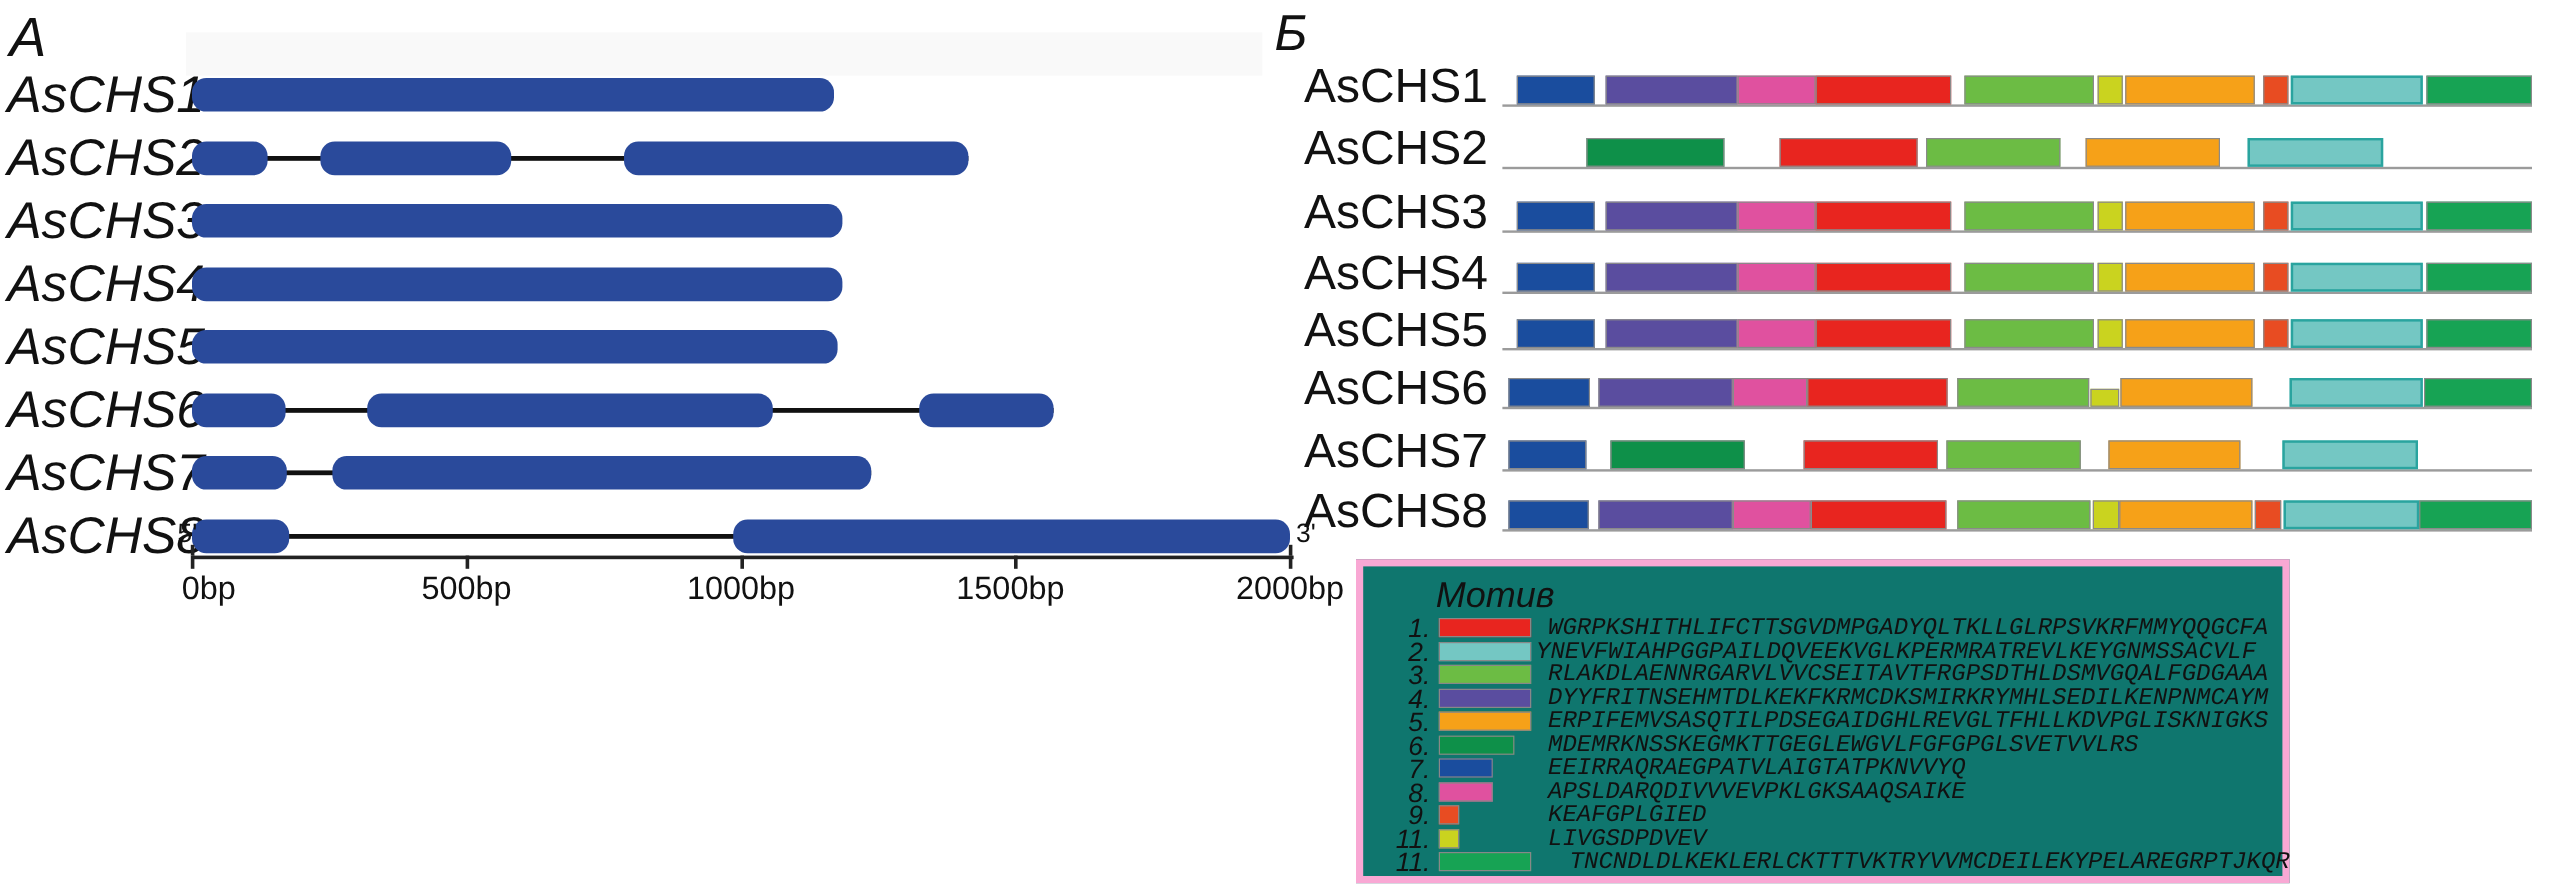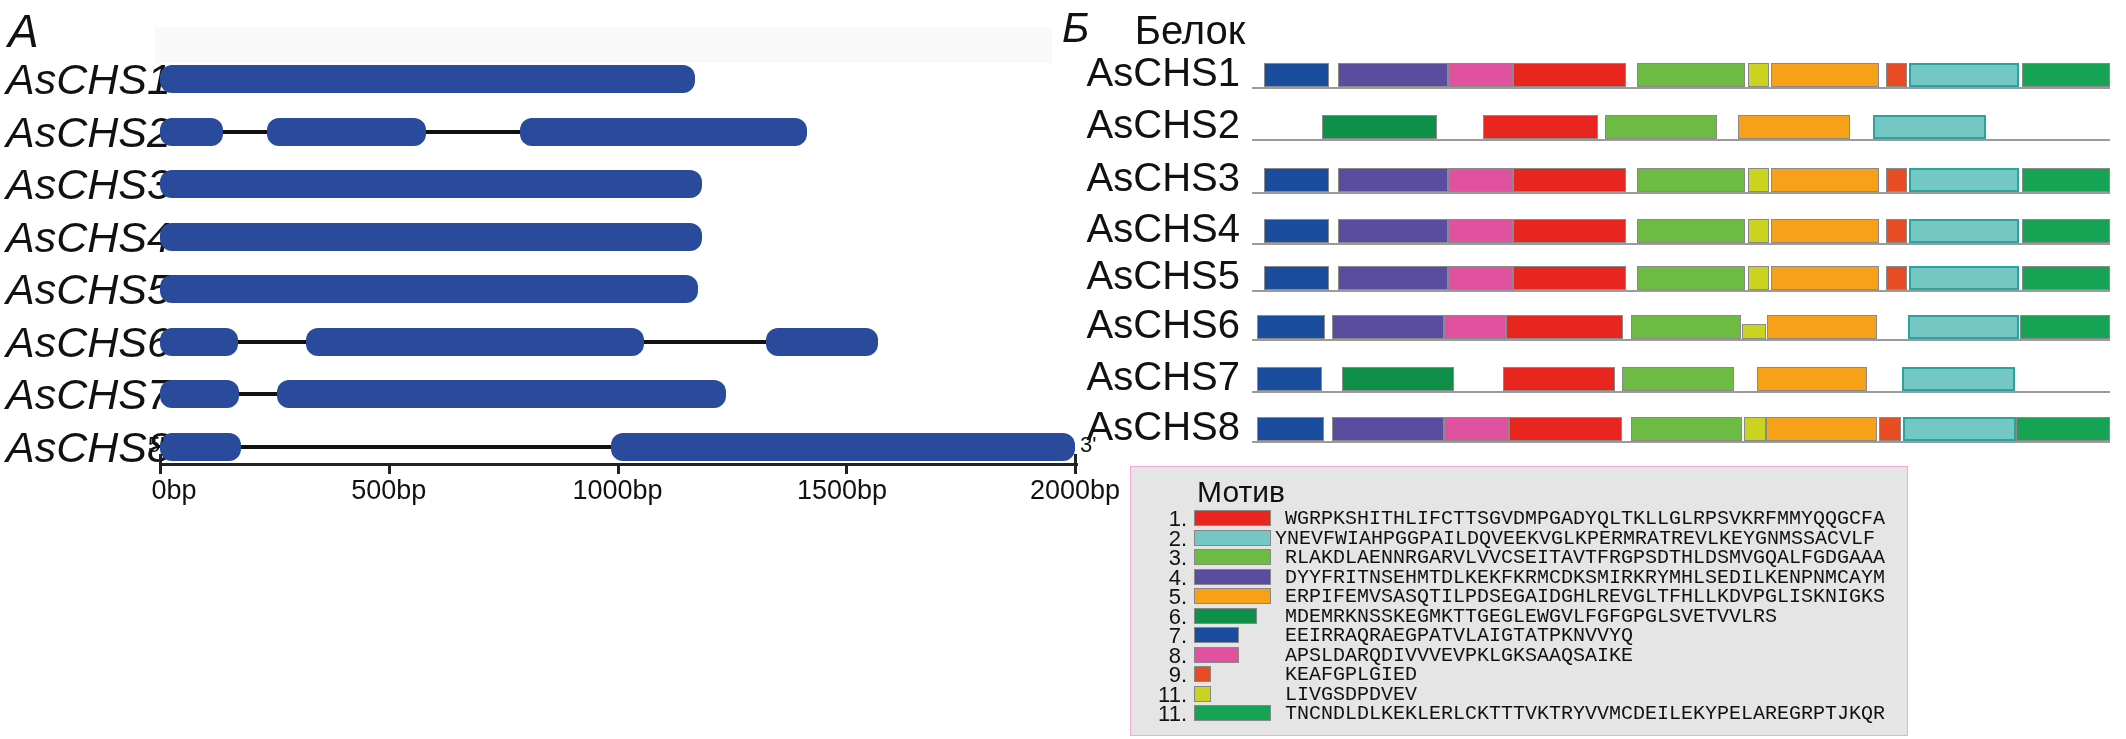--- a/index.html
+++ b/index.html
@@ -12,21 +12,21 @@
   .pb-header{font-size:40px;text-align:center;white-space:nowrap;}
   .tick-label{font-size:27px;text-align:center;}
   .prime-label{font-size:22px;}
   .legend-a-text{font-size:38px;line-height:46px;}
   .axis-line{background:#222;height:3px;}
   .tickmark{width:3px;background:#222;}
   .baseline{height:2px;background:#9b9b9b;}
   .motif-box{box-sizing:border-box;border:1px solid #8a8a8a;}
   .exon-bar{border-radius:12px;}
   .intron-line{height:4px;background:#111;}
-  .legend-box{box-sizing:border-box;border:1px solid #f9a8d4;background:#e5e5e5;}
+  .legend-box{box-sizing:border-box;border:6px solid #f9a8d4;background:#0f766e;font-style:italic;}
   .lg-header{font-size:30px;text-align:center;white-space:nowrap;}
   .lg-num{font-size:22px;text-align:right;line-height:19.5px;}
   .lg-seq{font-family:"Liberation Mono",monospace;font-size:20px;line-height:19.5px;white-space:nowrap;letter-spacing:0;}
   .lg-swatch{box-sizing:border-box;border:1px solid #888;}
 </style>
 </head>
 <body>
 
 <div id="fig">
 
@@ -81,21 +81,20 @@
           <div class="abs tickmark" style="left: 1074px; top: 463px; height: 11px;"></div>
           <div class="abs tickmark" style="left: 1074px; top: 454px; height: 9px;"></div>
           <div class="abs tick-label" style="left: 1015px; top: 475px; width: 120px;">2000bp</div>
         </div>
     </div>
 
   </div>
 
   <div class="abs" style="left:1040px;top:0;width:1086px;height:739px;">
     <div class="abs panel-label" style="left:22px;top:4px;font-size:42px;">Б</div>
-    <div class="abs pb-header" style="left:50px;top:8px;width:200px;">Белок</div>
 
     <div id="motif-rows">
         <div class="abs pb-label" style="left: 0px; top: 49px; width: 200px;">AsCHS1</div>
         <div class="abs baseline" style="left: 212px; top: 87px; width: 858px;"></div>
         <div class="abs motif-box" style="left: 224.012px; top: 63px; width: 65.208px; height: 24px; background: rgb(26, 77, 158);"></div>
         <div class="abs motif-box" style="left: 297.8px; top: 63px; width: 109.824px; height: 24px; background: rgb(90, 77, 159);"></div>
         <div class="abs motif-box" style="left: 407.624px; top: 63px; width: 65.208px; height: 24px; background: rgb(224, 81, 159);"></div>
         <div class="abs motif-box" style="left: 472.832px; top: 63px; width: 113.256px; height: 24px; background: rgb(232, 37, 31);"></div>
         <div class="abs motif-box" style="left: 597.242px; top: 63px; width: 108.108px; height: 24px; background: rgb(108, 188, 68);"></div>
         <div class="abs motif-box" style="left: 707.924px; top: 63px; width: 21.45px; height: 24px; background: rgb(202, 211, 31);"></div>
@@ -207,18 +206,18 @@
           <div class="abs lg-swatch" style="left: 63px; top: 179.5px; width: 44.66px; height: 16px; background: rgb(224, 81, 159);"></div>
           <div class="abs lg-seq" style="left: 154px; top: 178.5px;">APSLDARQDIVVVEVPKLGKSAAQSAIKE</div>
           <div class="abs lg-num" style="left: 0px; top: 198px; width: 56px;">9.</div>
           <div class="abs lg-swatch" style="left: 63px; top: 199px; width: 16.94px; height: 16px; background: rgb(232, 76, 34);"></div>
           <div class="abs lg-seq" style="left: 154px; top: 198px;">KEAFGPLGIED</div>
           <div class="abs lg-num" style="left: 0px; top: 217.5px; width: 56px;">11.</div>
           <div class="abs lg-swatch" style="left: 63px; top: 218.5px; width: 16.94px; height: 16px; background: rgb(202, 211, 31);"></div>
           <div class="abs lg-seq" style="left: 154px; top: 217.5px;">LIVGSDPDVEV</div>
           <div class="abs lg-num" style="left: 0px; top: 237px; width: 56px;">11.</div>
           <div class="abs lg-swatch" style="left: 63px; top: 238px; width: 77px; height: 16px; background: rgb(23, 163, 84);"></div>
-          <div class="abs lg-seq" style="left: 154px; top: 237px;">TNCNDLDLKEKLERLCKTTTVKTRYVVMCDEILEKYPELAREGRPTJKQR</div>
+          <div class="abs lg-seq" style="left: 172px; top: 237px;">TNCNDLDLKEKLERLCKTTTVKTRYVVMCDEILEKYPELAREGRPTJKQR</div>
         </div>
     </div>
   </div>
 
 </div>
 
 </body></html>

